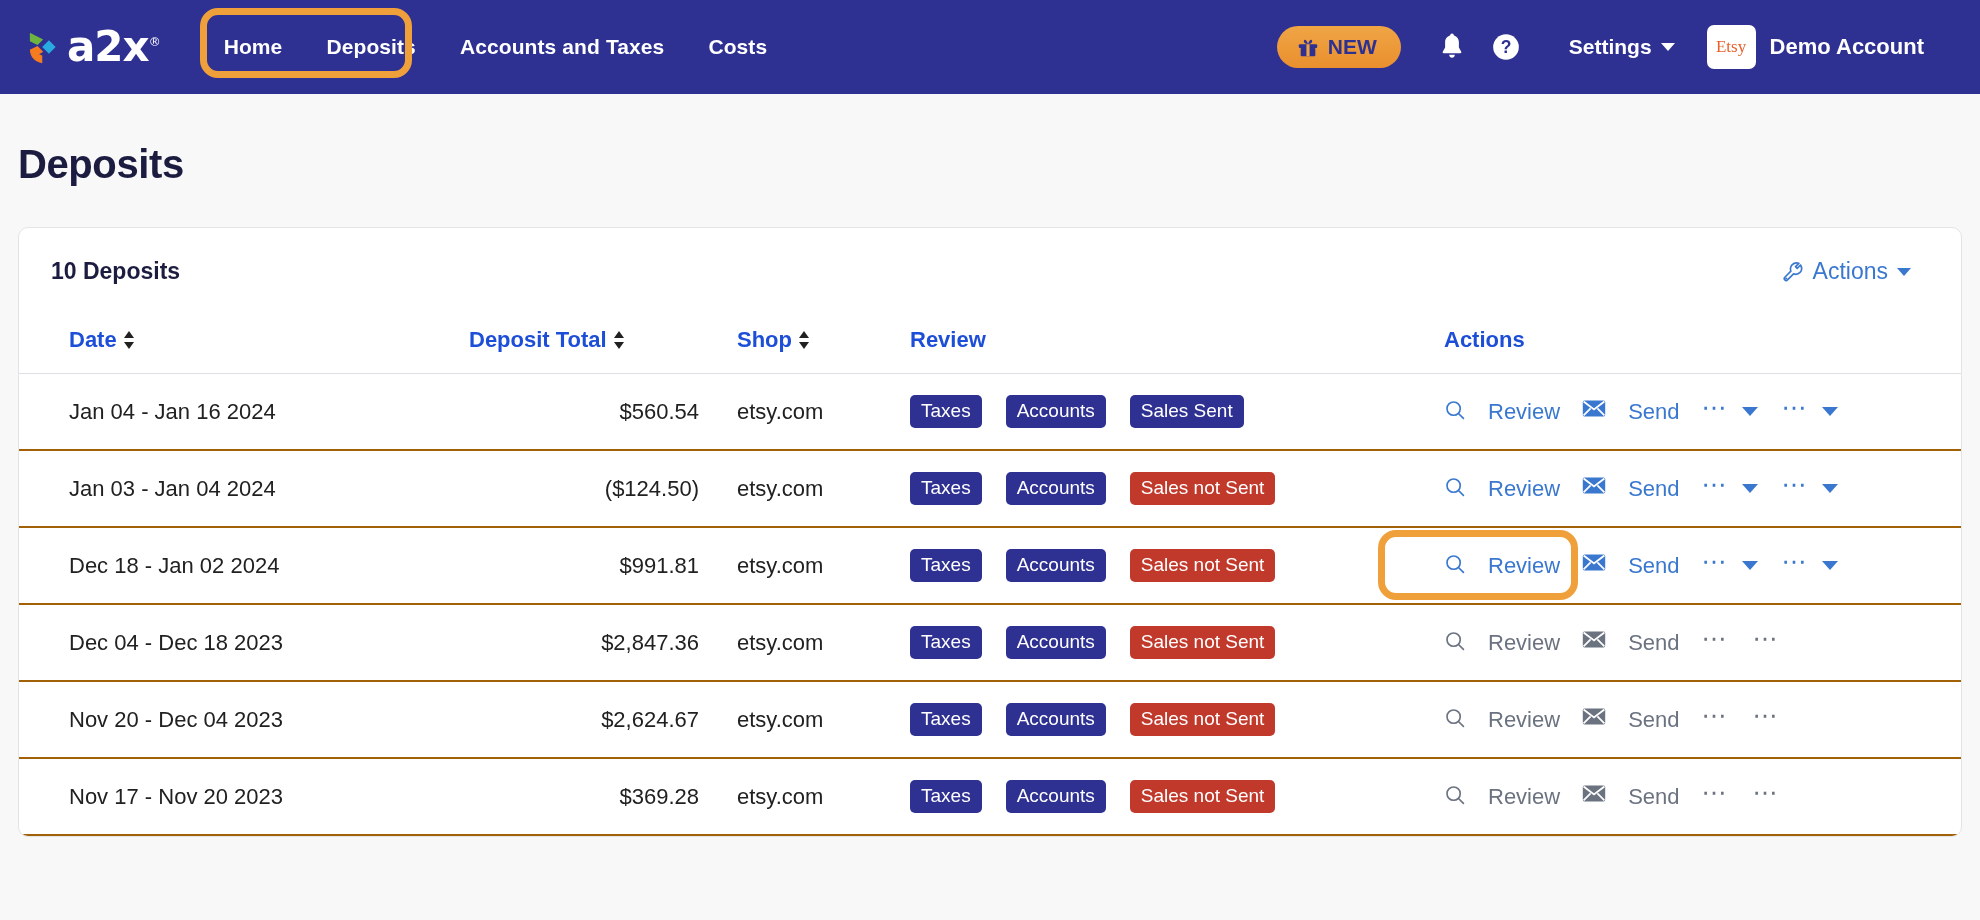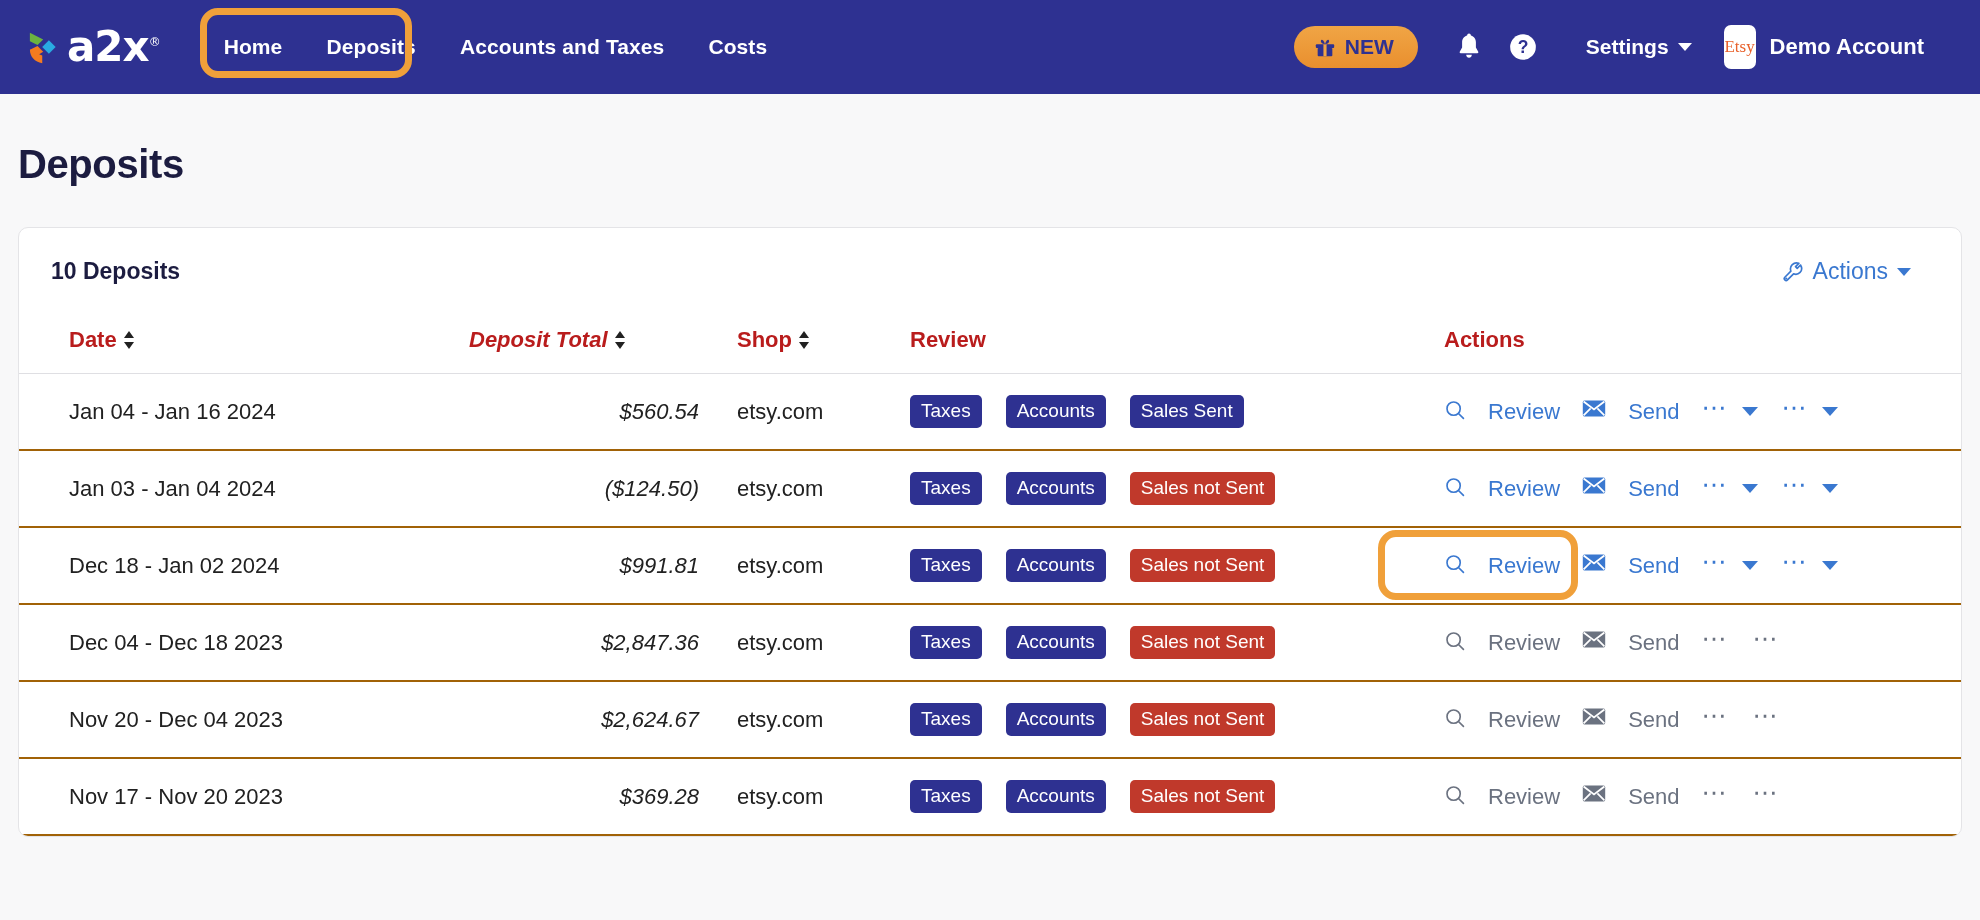--- a/index.html
+++ b/index.html
@@ -82,21 +82,21 @@
     width: 0; height: 0;
     border-left: 7px solid transparent;
     border-right: 7px solid transparent;
     border-top: 8px solid currentColor;
     display: inline-block;
   }
   .account {
     display: flex; align-items: center; gap: 14px; cursor: pointer;
   }
   .etsy-tile {
-    width: 32px; height: 44px;
+    width: 49px; height: 44px;
     background: #fff;
     border-radius: 7px;
     display: flex; align-items: center; justify-content: center;
     font-family: "Liberation Serif", serif;
     color: #e8612b;
     font-size: 17px;
     font-weight: 400;
   }
   .account-name {
     color: #fff; font-size: 22px; font-weight: 700; white-space: nowrap;
@@ -138,36 +138,36 @@
 
   
   table.deposits {
     width: 100%;
     border-collapse: collapse;
     table-layout: fixed;
   }
   table.deposits th {
     font-size: 22px;
     font-weight: 700;
-    color: #b91c1c;
+    color: #1d4ed8;
     text-align: left;
     padding: 14px 10px 20px 10px;
     border-bottom: 1px solid #dfdfe3;
     white-space: nowrap;
   }
   table.deposits td {
     font-size: 22px;
     color: #212121;
     padding: 21px 10px;
     border-bottom: 2px solid #a16207;
     vertical-align: middle;
     white-space: nowrap;
   }
   .col-date   { width: 440px; padding-left: 50px !important; }
-  .col-total  { width: 250px; text-align: right; font-style: italic; }
+  .col-total  { width: 250px; text-align: right; }
   .col-shop   { width: 175px; }
   .col-status { width: 520px; }
   .col-actions{ width: auto; padding-left: 40px !important; }
 
   th.col-total { text-align: right; }
   .sortarrows {
     display: inline-block;
     margin-left: 7px;
     position: relative;
     width: 11px; height: 20px;

